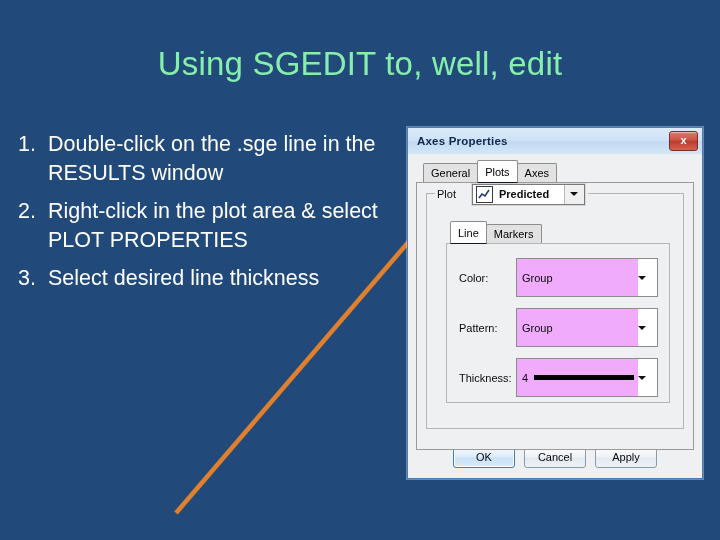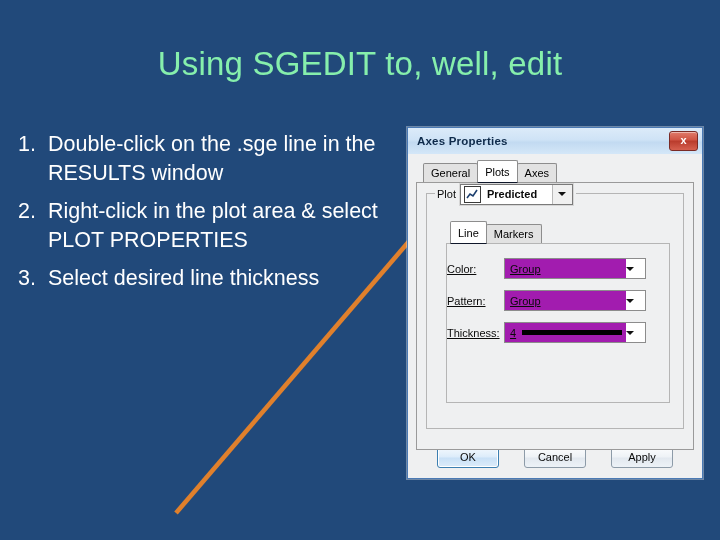--- a/index.html
+++ b/index.html
@@ -188,21 +188,21 @@
     left: 8px;
     top: -9px;
     display: flex;
     align-items: center;
     background: #eff0f1;
     padding-right: 3px;
     height: 18px;
   }
   #plot-group-label {
     font-size: 11px;
-    padding: 0 4px 0 2px;
+    padding: 0 16px 0 2px;
     background: #eff0f1;
   }
   #plot-combo {
     position: relative;
     width: 113px;
     height: 21px;
     box-sizing: border-box;
     background: #ffffff;
     border: 1px solid #7a7a7a;
     box-shadow: 0 0 0 1px #d6d6d6;
@@ -256,43 +256,42 @@
     padding-left: 4px;
     position: relative;
     z-index: 2;
     height: 19px;
   }
   #inner-tab-panel {
     border: 1px solid #b5b5b5;
     background: #eff0f1;
     height: 160px;
     box-sizing: border-box;
-    padding: 14px 10px 0 0;
+    padding: 14px 10px 0 12px;
     position: relative;
     z-index: 1;
-    text-decoration: underline;
   }
 
   .field-row {
     display: flex;
     align-items: center;
     margin-bottom: 11px;
   }
   .field-label {
     width: 57px;
     flex: 0 0 57px;
     font-size: 11px;
   }
   .field-combo {
     position: relative;
     flex: 0 0 142px;
     width: 142px;
-    height: 21px;
-    box-sizing: border-box;
-    background: #a21caf;
+    height: 39px;
+    box-sizing: border-box;
+    background: #f0abfc;
     border: 1px solid #8c8c8c;
     display: flex;
     align-items: center;
   }
   .field-combo-value {
     font-size: 11px;
     padding-left: 5px;
     flex: 1 1 auto;
     white-space: nowrap;
   }
@@ -316,21 +315,21 @@
   }
 
   
   #dialog-buttons {
     position: absolute;
     left: 0;
     right: 0;
     bottom: 10px;
     display: flex;
     justify-content: center;
-    gap: 25px;
+    gap: 9px;
   }
   .dlg-button {
     width: 62px;
     height: 21px;
     box-sizing: border-box;
     font-size: 11px;
     line-height: 19px;
     text-align: center;
     color: #0a0a0a;
     border: 1px solid #8d9ba8;

